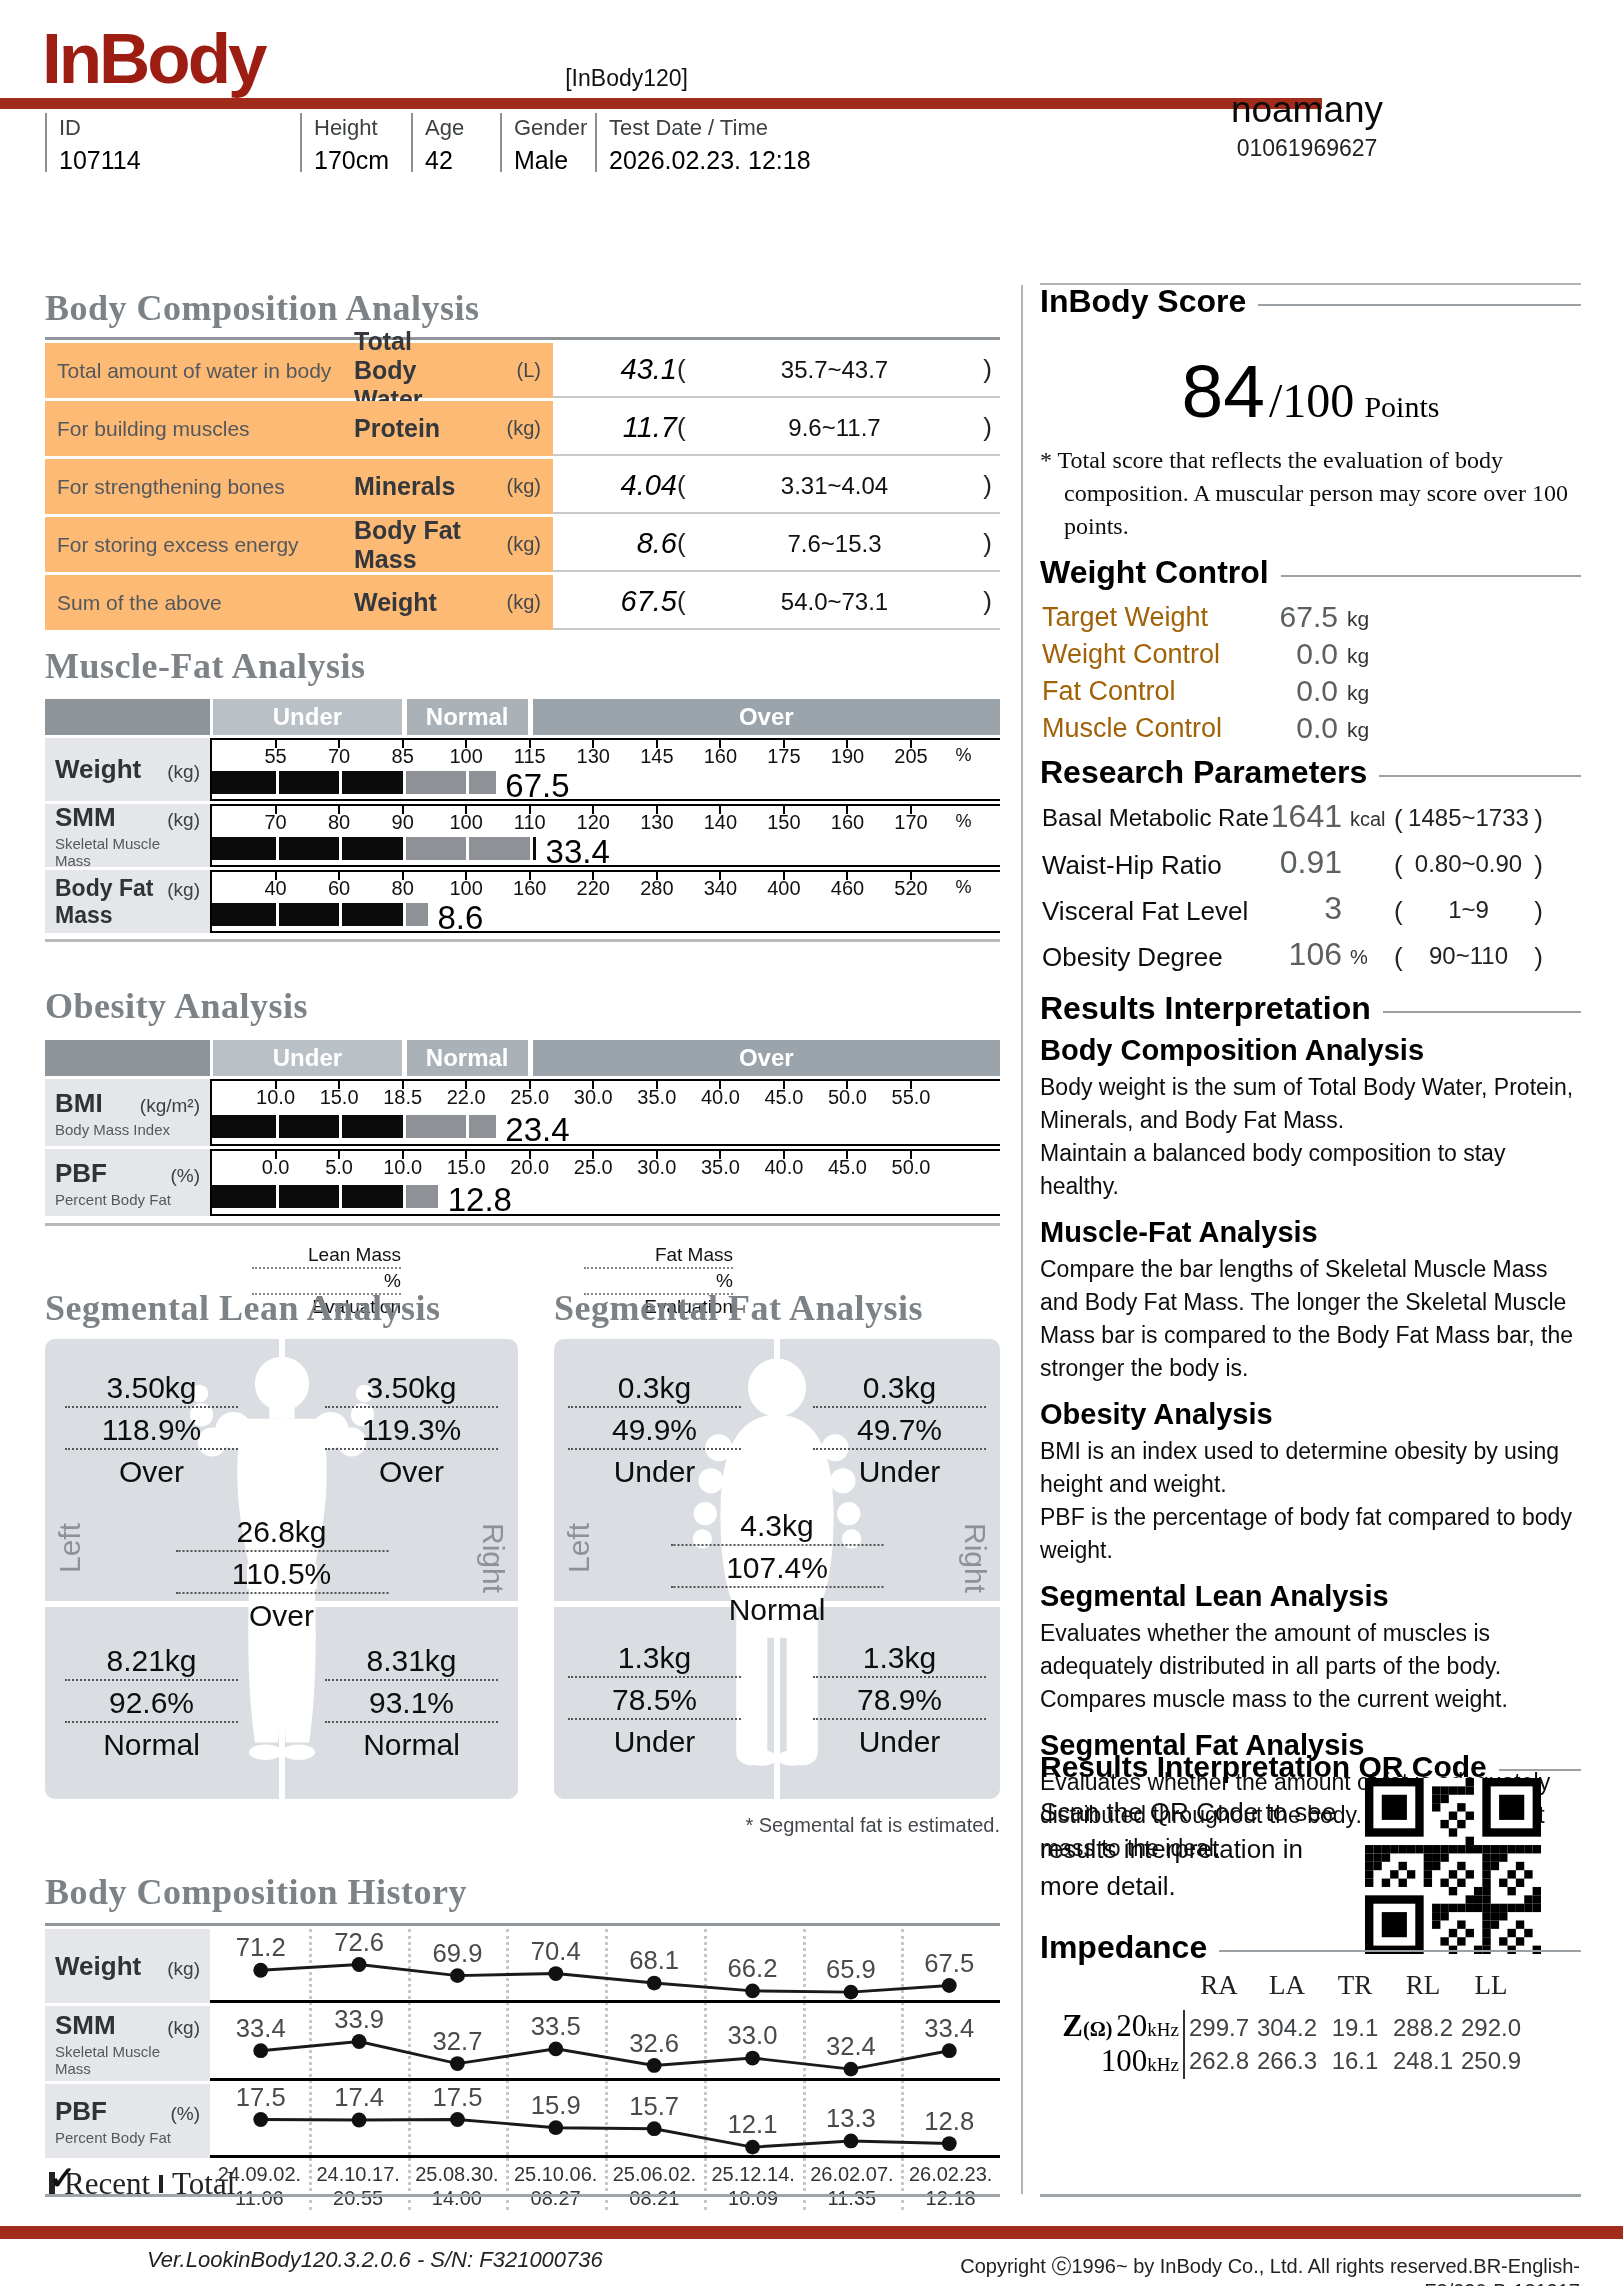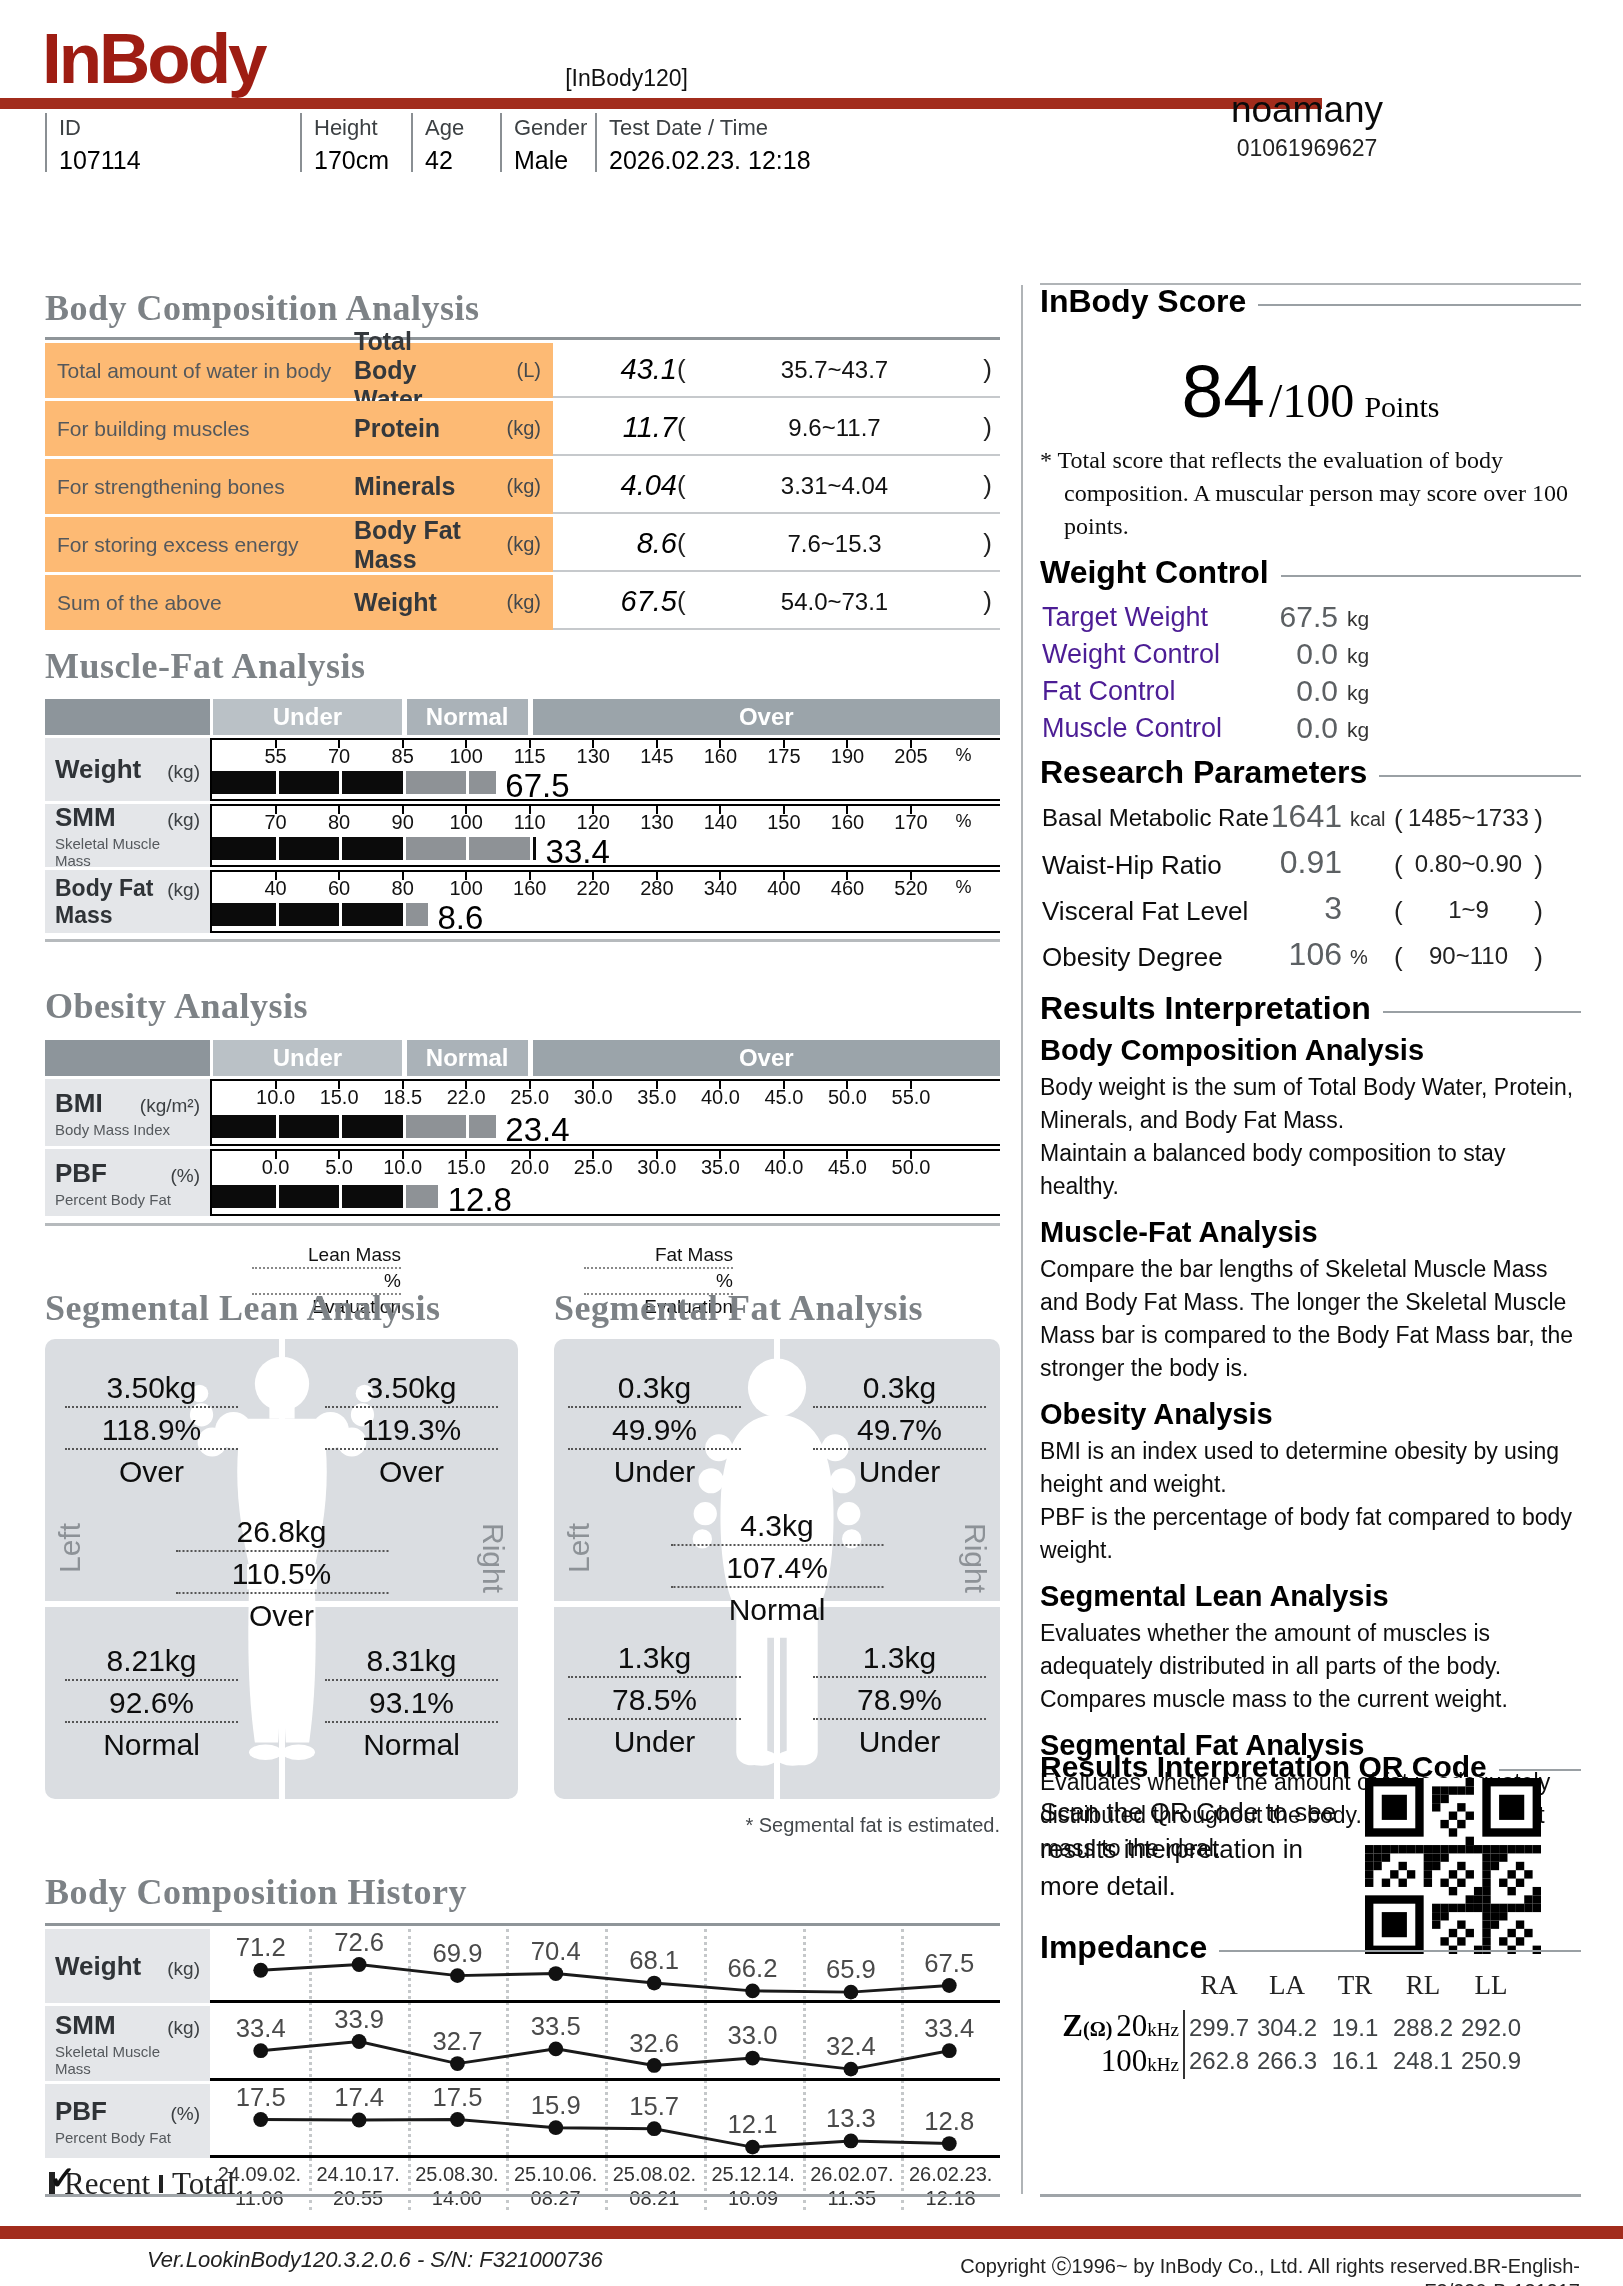--- a/index.html
+++ b/index.html
@@ -106,21 +106,21 @@
   .rc{position:absolute;left:0;right:0;}
   .rhead{display:flex;align-items:center;font-size:32px;font-weight:bold;color:#000;white-space:nowrap;}
   .rhead::after{content:"";flex:1;border-top:2px solid #9aa0a4;margin-left:12px;transform:translateY(3px);}
   .score-line{display:flex;align-items:baseline;justify-content:center;gap:4px;}
   .score-big{font-size:75px;color:#000;}
   .score-denom{font-family:"Liberation Serif",serif;font-size:48px;color:#000;}
   .score-points{font-family:"Liberation Serif",serif;font-size:30px;color:#000;margin-left:6px;}
   .score-note{font-family:"Liberation Serif",serif;font-size:24px;line-height:33px;color:#0d0d0d;
               padding-left:24px;text-indent:-24px;}
   .wc-row{position:relative;height:37px;}
-  .wc-label{position:absolute;left:2px;top:2px;font-size:27px;color:#4c1d95;}
+  .wc-label{position:absolute;left:2px;top:2px;font-size:27px;color:#a16207;}
   .wc-val{position:absolute;left:149px;top:0;width:149px;text-align:right;font-size:30px;color:#5c6063;}
   .wc-unit{position:absolute;left:307px;top:7px;font-size:21px;color:#333;}
   .r-row{position:relative;height:46px;}
   .r-label{position:absolute;left:2px;top:6px;font-size:26px;color:#0d0d0d;}
   .r-val{position:absolute;left:149px;top:0;width:153px;text-align:right;font-size:32px;color:#5c6063;}
   .r-unit{position:absolute;left:310px;top:10px;font-size:20px;color:#333;}
   .r-range{position:absolute;left:354px;top:6px;width:149px;display:flex;justify-content:space-between;
            font-size:25px;color:#333;}
   .r-range .mid{flex:1;text-align:center;font-size:24px;color:#222;}
   .isec{margin-bottom:13px;}
@@ -712,21 +712,21 @@
           </div>
           <div class="datecell">
             <div>25.08.30.</div>
             <div>14:00</div>
           </div>
           <div class="datecell">
             <div>25.10.06.</div>
             <div>08:27</div>
           </div>
           <div class="datecell">
-            <div>25.08.02.</div>
+            <div>25.06.02.</div>
             <div>08:21</div>
           </div>
           <div class="datecell">
             <div>25.12.14.</div>
             <div>10:09</div>
           </div>
           <div class="datecell">
             <div>26.02.07.</div>
             <div>11:35</div>
           </div>

